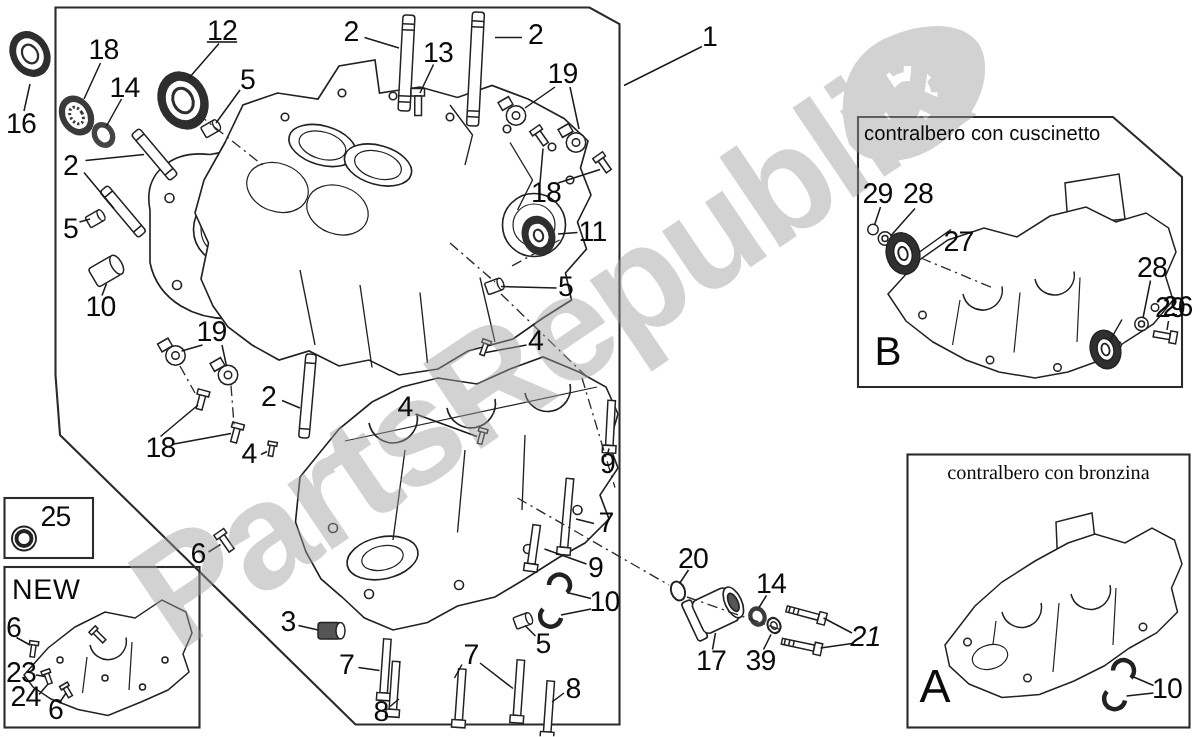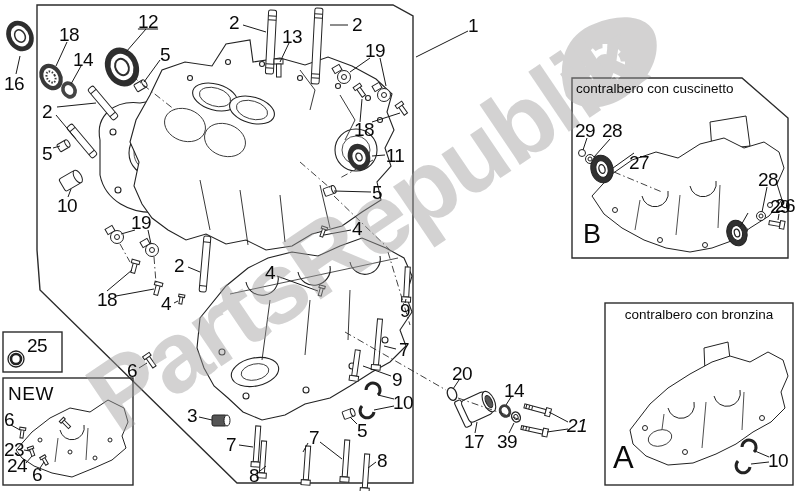--- a/index.html
+++ b/index.html
@@ -5,21 +5,21 @@
   html,body{margin:0;padding:0;background:#fff;}
   .stage{
     position:relative;width:800px;height:491px;background:#fff;overflow:hidden;
     font-family:"Liberation Sans",sans-serif;color:#0a0a0a;
   }
   svg.art{position:absolute;left:0;top:0;}
   .lbl{position:absolute;transform:translate(-50%,-50%);font-size:19px;line-height:1;
        letter-spacing:-0.5px;white-space:nowrap;color:#0a0a0a;z-index:5;}
   .caption{position:absolute;font-size:13.5px;line-height:1.2;white-space:nowrap;z-index:5;}
   .caption-center{position:absolute;width:184px;text-align:center;font-size:13.5px;
-       line-height:1.2;white-space:nowrap;z-index:5;}
+       line-height:1.2;white-space:nowrap;z-index:5;font-family:Liberation Serif, serif;}
   .boxletter{position:absolute;line-height:1;z-index:5;}
   #b-letter{font-size:27px;}
   #a-letter{font-size:31px;}
   #new-letter{font-size:19px;letter-spacing:0.5px;}
 </style>
 </head>
 <body>
 
 <div class="stage">
 

